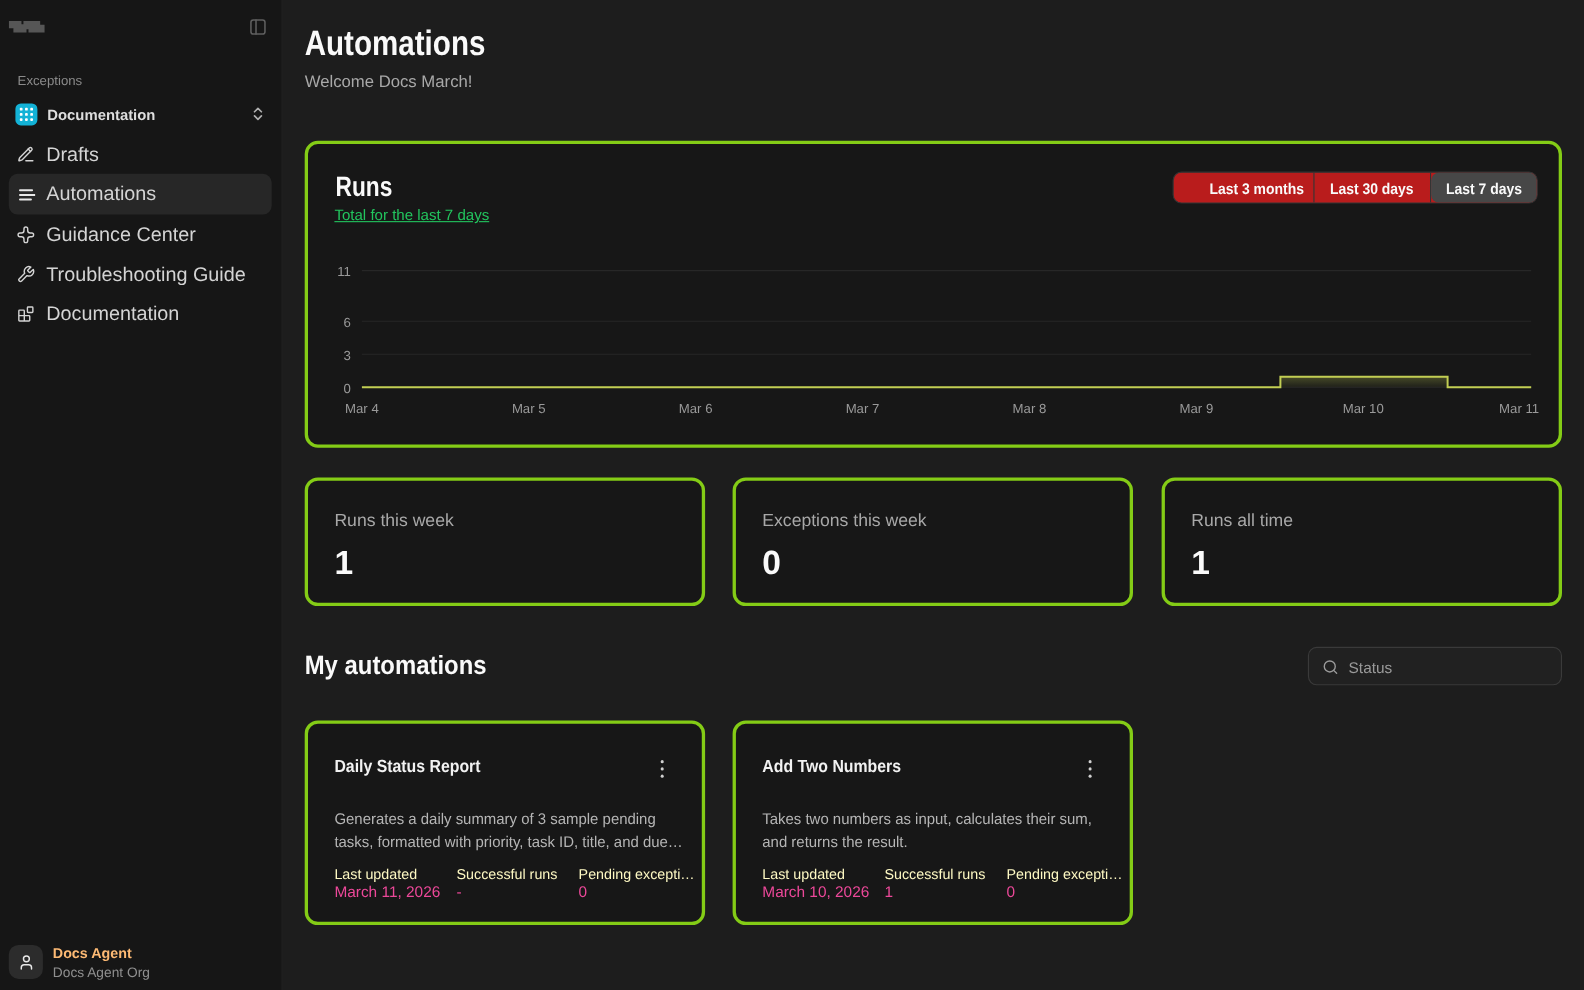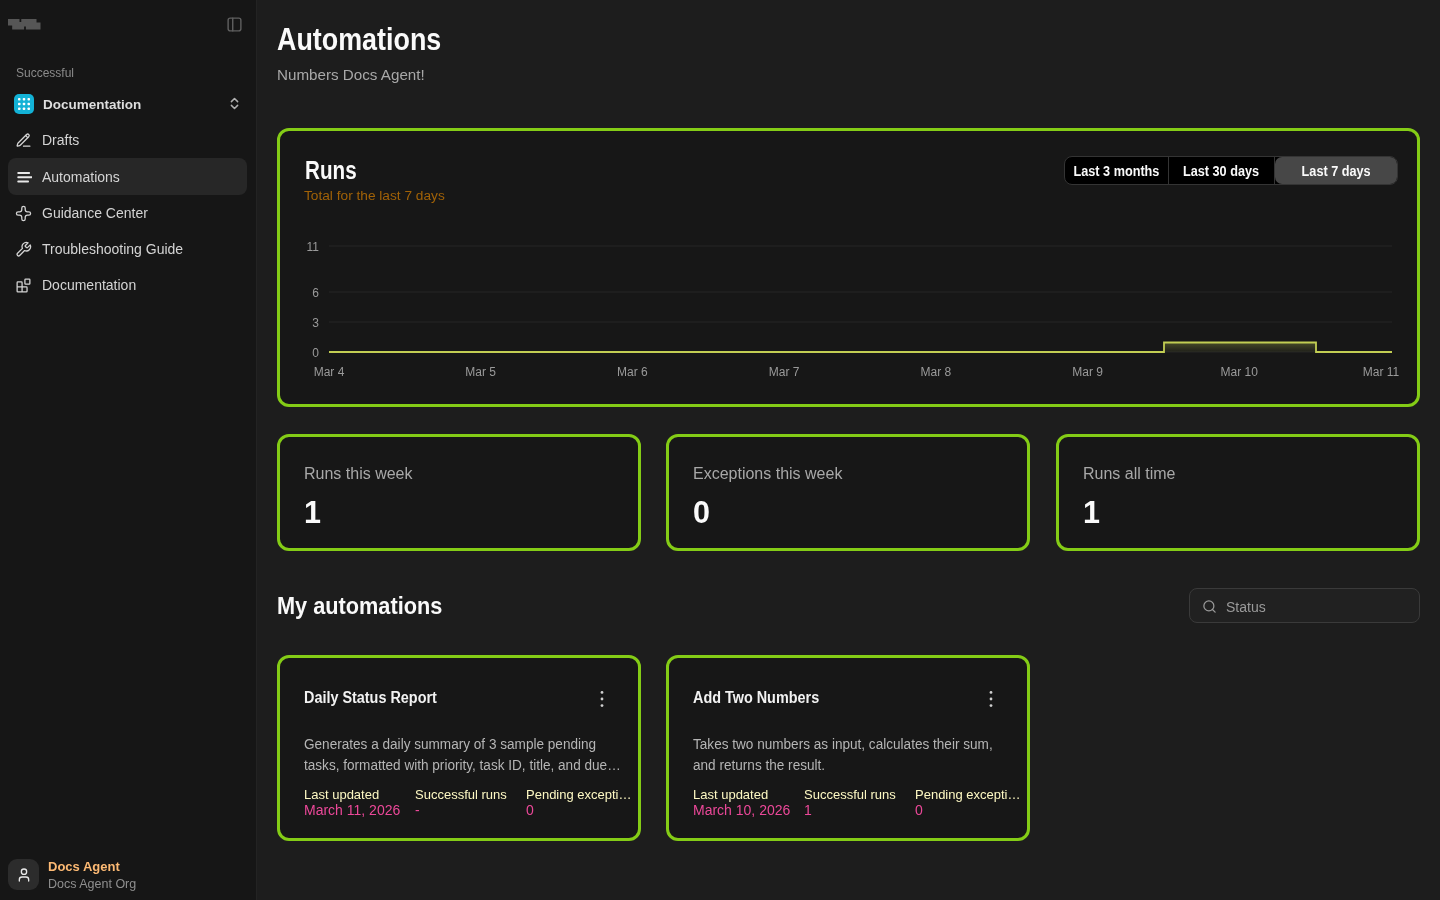--- a/index.html
+++ b/index.html
@@ -9,31 +9,31 @@
 #sidebar { position:absolute; left:0; top:0; width:257px; height:900px; background:#161616; border-right:1px solid #232323; }
 #logo { position:absolute; left:8px; top:17px; }
 #collapse { position:absolute; left:226px; top:16px; color:#5f5f5f; }
 .ws-label { position:absolute; left:16px; top:65.5px; font-size:12px; color:#8a8a8a; }
 .docicon { position:absolute; left:14px; top:93.5px; width:20px; height:20px; background:#13b2d6; border-radius:5px; }
 .doctext { position:absolute; left:43px; top:96.5px; font-size:13.5px; font-weight:700; color:#dedede; }
 .docchev { position:absolute; left:227px; top:96px; color:#b0b0b0; }
 .navitem { position:absolute; left:8px; width:239px; height:36px; border-radius:8px; display:flex; align-items:center; padding-left:7px; color:#d4d4d4; }
 .navitem.sel { background:#272727; }
 .navitem svg { flex:0 0 auto; }
-.navitem span { margin-left:10px; font-size:14px; }
+.navitem span { margin-left:10px; font-size:18px; }
 #user .av { position:absolute; left:8px; top:859px; width:31px; height:31px; border-radius:9px; background:#2c2c2c; color:#e8e8e8; display:flex; align-items:center; justify-content:center; }
 #user .n1 { position:absolute; left:48px; top:858.7px; font-size:13px; font-weight:700; color:#fdba74; }
 #user .n2 { position:absolute; left:48px; top:876.6px; font-size:12.5px; color:#8f8f8f; }
 h1.title { position:absolute; left:277px; top:20.7px; font-size:32px; font-weight:700; color:#fafafa; transform:scaleX(0.84); transform-origin:left; white-space:nowrap; }
 .welcome { position:absolute; left:277px; top:65.8px; font-size:15.2px; color:#a8a8a8; }
 .card { position:absolute; background:#171717; border:3px solid #84cc16; border-radius:12px; }
 #runscard { left:277px; top:128px; width:1143px; height:279px; }
 #runscard .rt { position:absolute; left:25px; top:25.4px; font-size:25.5px; font-weight:700; color:#fafafa; transform:scaleX(0.81); transform-origin:left; white-space:nowrap; }
-#runscard .rs { position:absolute; left:24px; top:57.4px; font-size:13.7px; color:#a16207; }
-#seg { position:absolute; right:19px; top:25px; height:29px; display:flex; border:1px solid #343434; border-radius:8px; background:#000000; }
+#runscard .rs { position:absolute; left:24px; top:57.4px; font-size:13.7px; color:#22c55e;text-decoration:underline; }
+#seg { position:absolute; right:19px; top:25px; height:29px; display:flex; border:1px solid #343434; border-radius:8px; background:#b91c1c;padding-left:24px; }
 #seg .s { height:27px; display:flex; align-items:center; justify-content:center; font-size:14px; font-weight:700; color:#fafafa; }
 #seg .s span { display:inline-block; transform:scaleX(0.905); white-space:nowrap; }
 #seg .d { width:1px; height:27px; background:#343434; }
 #seg .s.on { background:#474747; border-radius:7px; }
 
 .stat { height:117px; }
 .stat .lbl { position:absolute; left:24px; top:27.5px; font-size:16px; color:#a8a8a8; }
 .stat .val { position:absolute; left:24px; top:57.8px; font-size:30.5px; font-weight:700; color:#fafafa; }
 
 .myauto { position:absolute; left:277px; top:591.8px; font-size:24px; font-weight:700; color:#fafafa; transform:scaleX(0.905); transform-origin:left; white-space:nowrap; }
@@ -60,21 +60,21 @@
         <defs>
           <filter id="lb" x="-3" y="-3" width="40" height="20">
             <feGaussianBlur stdDeviation="0.7"></feGaussianBlur>
           </filter>
         </defs>
       </svg>
   <svg id="collapse" width="17" height="17" viewBox="0 0 24 24" fill="none" stroke="currentColor" stroke-width="2" stroke-linecap="round" stroke-linejoin="round">
         <rect width="18" height="18" x="3" y="3" rx="3"></rect>
         <path d="M9.5 3v18"></path>
       </svg>
-  <div class="ws-label">Successful</div>
+  <div class="ws-label">Exceptions</div>
   <div class="docicon"><svg width="20" height="20" viewBox="0 0 20 20">
           <g fill="#ffffff">
             <rect x="4" y="4" width="2.5" height="2.5" rx="0.8"></rect>
             <rect x="8.75" y="4" width="2.5" height="2.5" rx="0.8"></rect>
             <rect x="13.5" y="4" width="2.5" height="2.5" rx="0.8"></rect>
             <rect x="4" y="8.75" width="2.5" height="2.5" rx="0.8"></rect>
             <rect x="8.75" y="8.75" width="2.5" height="2.5" rx="0.8"></rect>
             <rect x="13.5" y="8.75" width="2.5" height="2.5" rx="0.8"></rect>
             <rect x="4" y="13.5" width="2.5" height="2.5" rx="0.8"></rect>
             <rect x="8.75" y="13.5" width="2.5" height="2.5" rx="0.8"></rect>
@@ -127,35 +127,35 @@
             <path d="M19 21v-2a4 4 0 0 0-4-4H9a4 4 0 0 0-4 4v2"></path>
             <circle cx="12" cy="7" r="4"></circle>
           </svg>
         </div>
     <div class="n1">Docs Agent</div>
     <div class="n2">Docs Agent Org</div>
   </div>
 </div>
 
 <h1 class="title">Automations</h1>
-<div class="welcome">Numbers Docs Agent!</div>
+<div class="welcome">Welcome Docs March!</div>
 
 <div class="card" id="runscard">
   <div class="rt">Runs</div>
   <div class="rs">Total for the last 7 days</div>
   <div id="seg">
     <div class="s" style="width:103px;">
           <span>Last 3 months</span>
         </div>
         <div class="d"></div>
     <div class="s" style="width:105px;">
           <span>Last 30 days</span>
         </div>
         <div class="d"></div>
-    <div class="s on" style="width:122px;">
+    <div class="s on" style="width:96px;">
           <span>Last 7 days</span>
         </div>
   </div>
   <svg width="1141" height="277" viewBox="0 0 1141 277" style="position:absolute;left:0;top:0;" fill="none">
     <line x1="49" y1="115" x2="1112" y2="115" stroke="#272727" stroke-width="1"></line>
     <line x1="49" y1="161" x2="1112" y2="161" stroke="#272727" stroke-width="1"></line>
     <line x1="49" y1="191" x2="1112" y2="191" stroke="#272727" stroke-width="1"></line>
     <line x1="49" y1="221" x2="1112" y2="221" stroke="#272727" stroke-width="1"></line>
     <path d="M884 221 L884 211.5 L1036 211.5 L1036 221 Z" fill="url(#ag)"></path>
     <path d="M49 221 H884 V211.5 H1036 V221 H1112" stroke="#c2ce53" stroke-width="1.8"></path>

